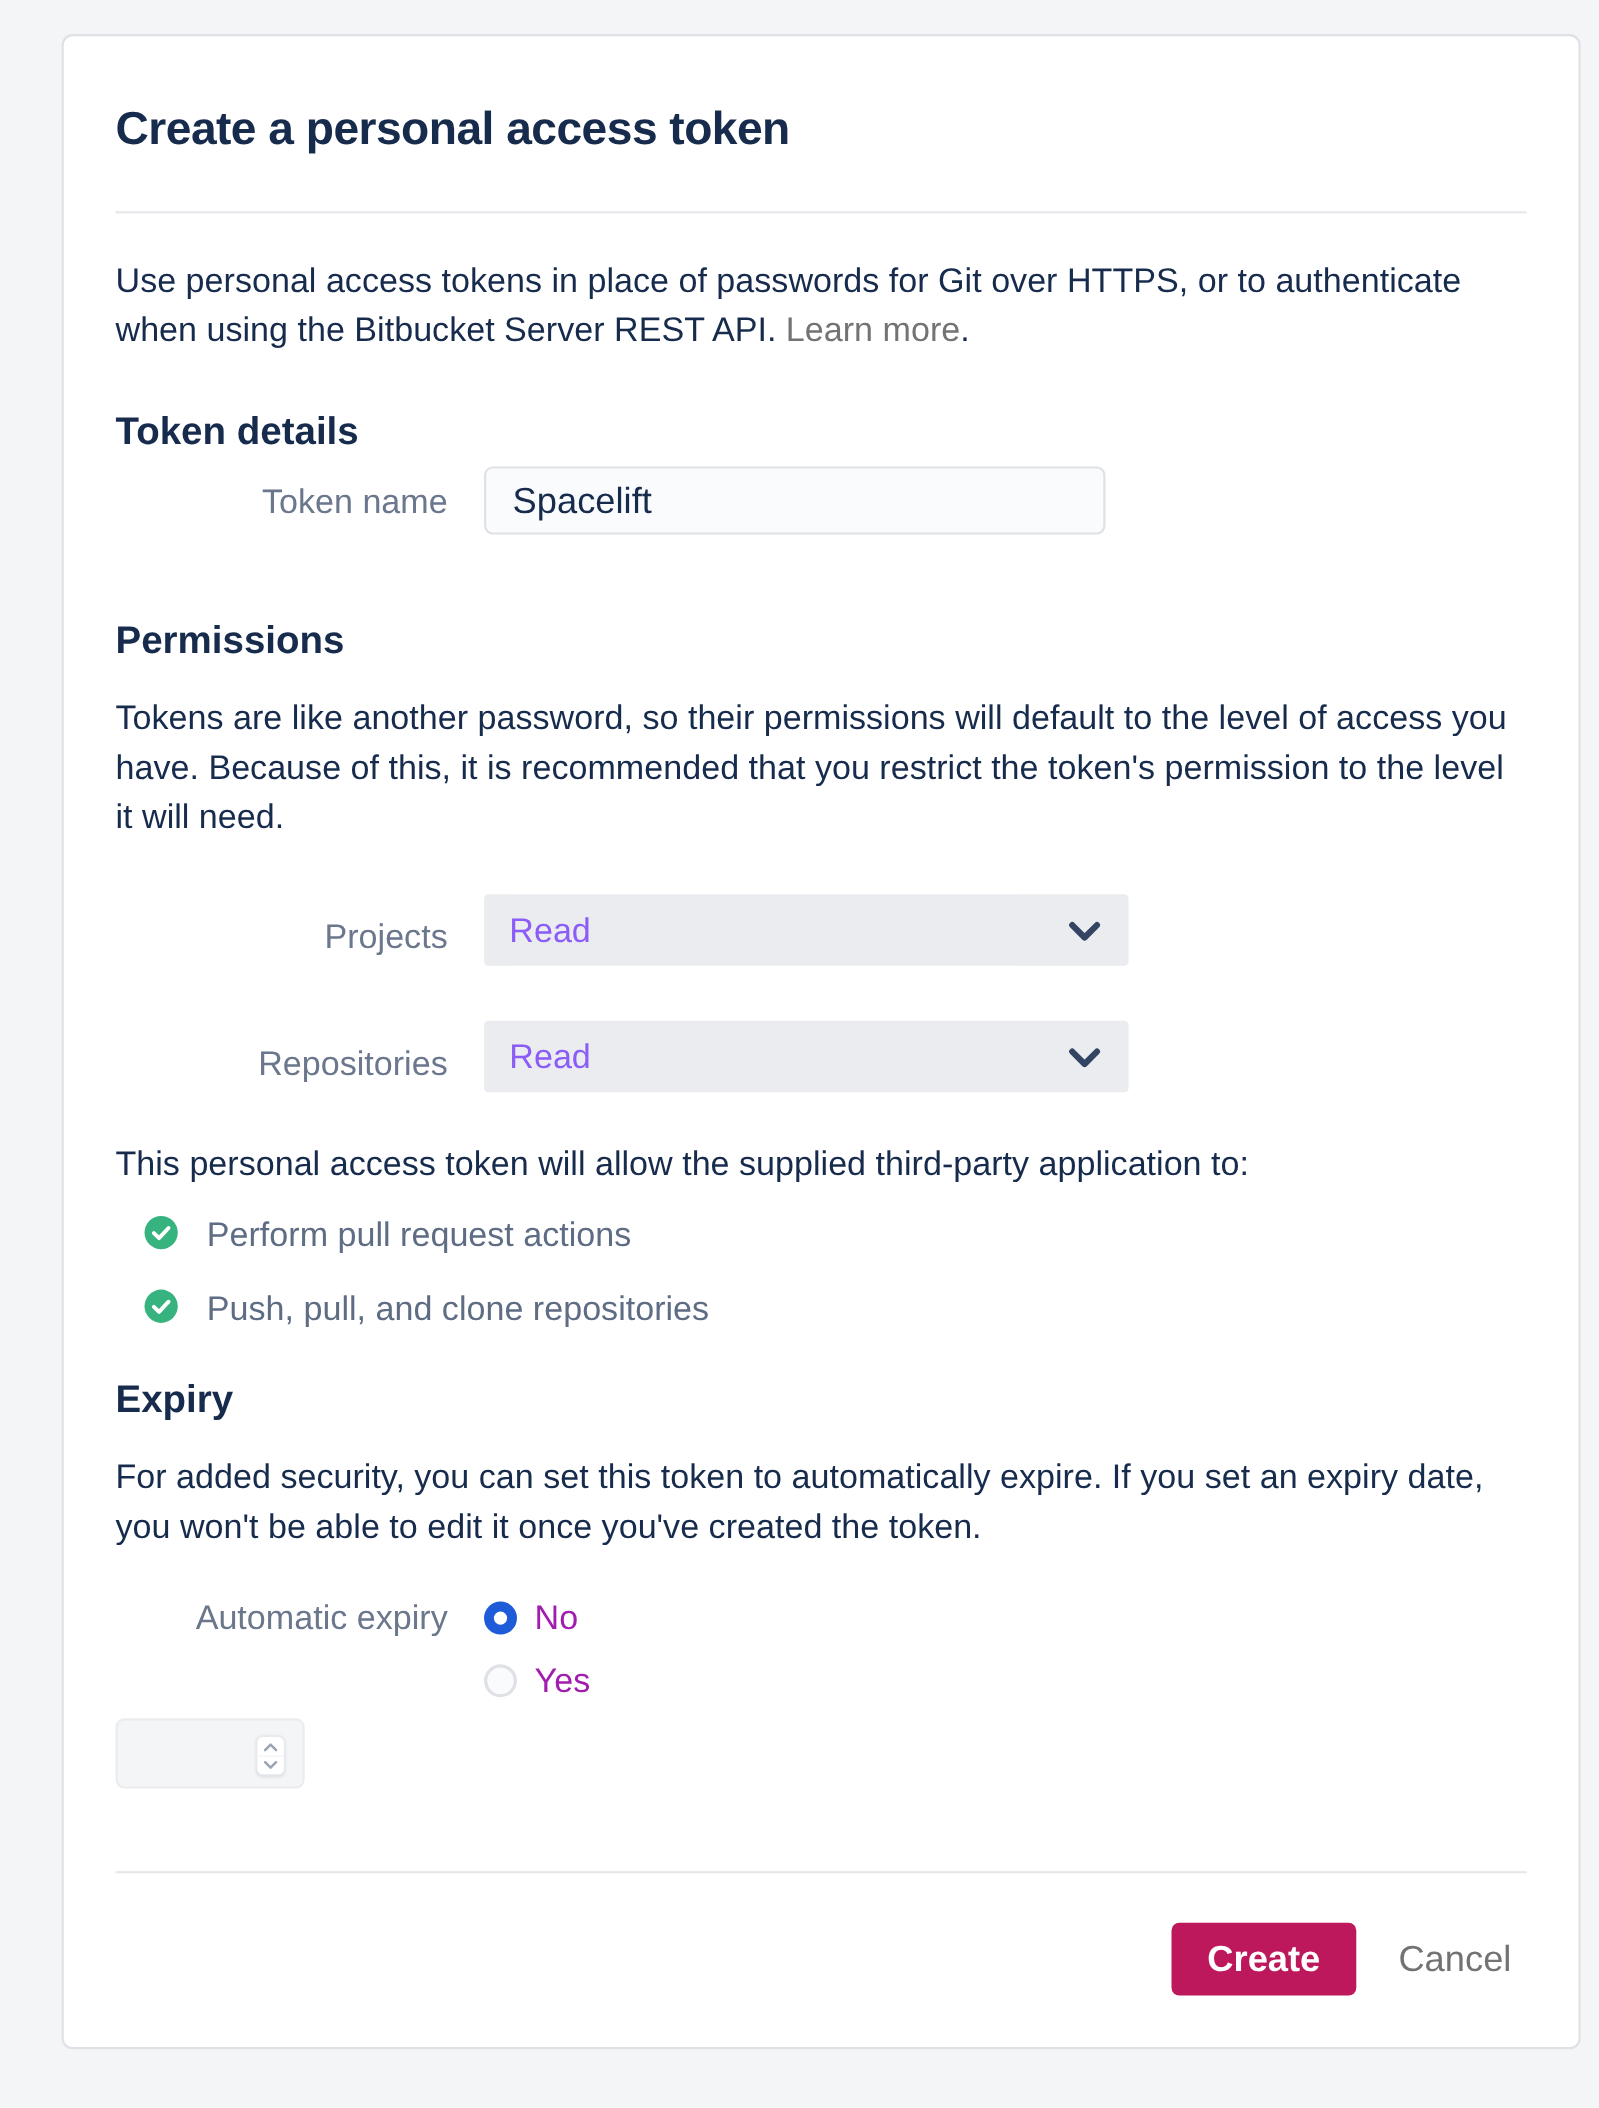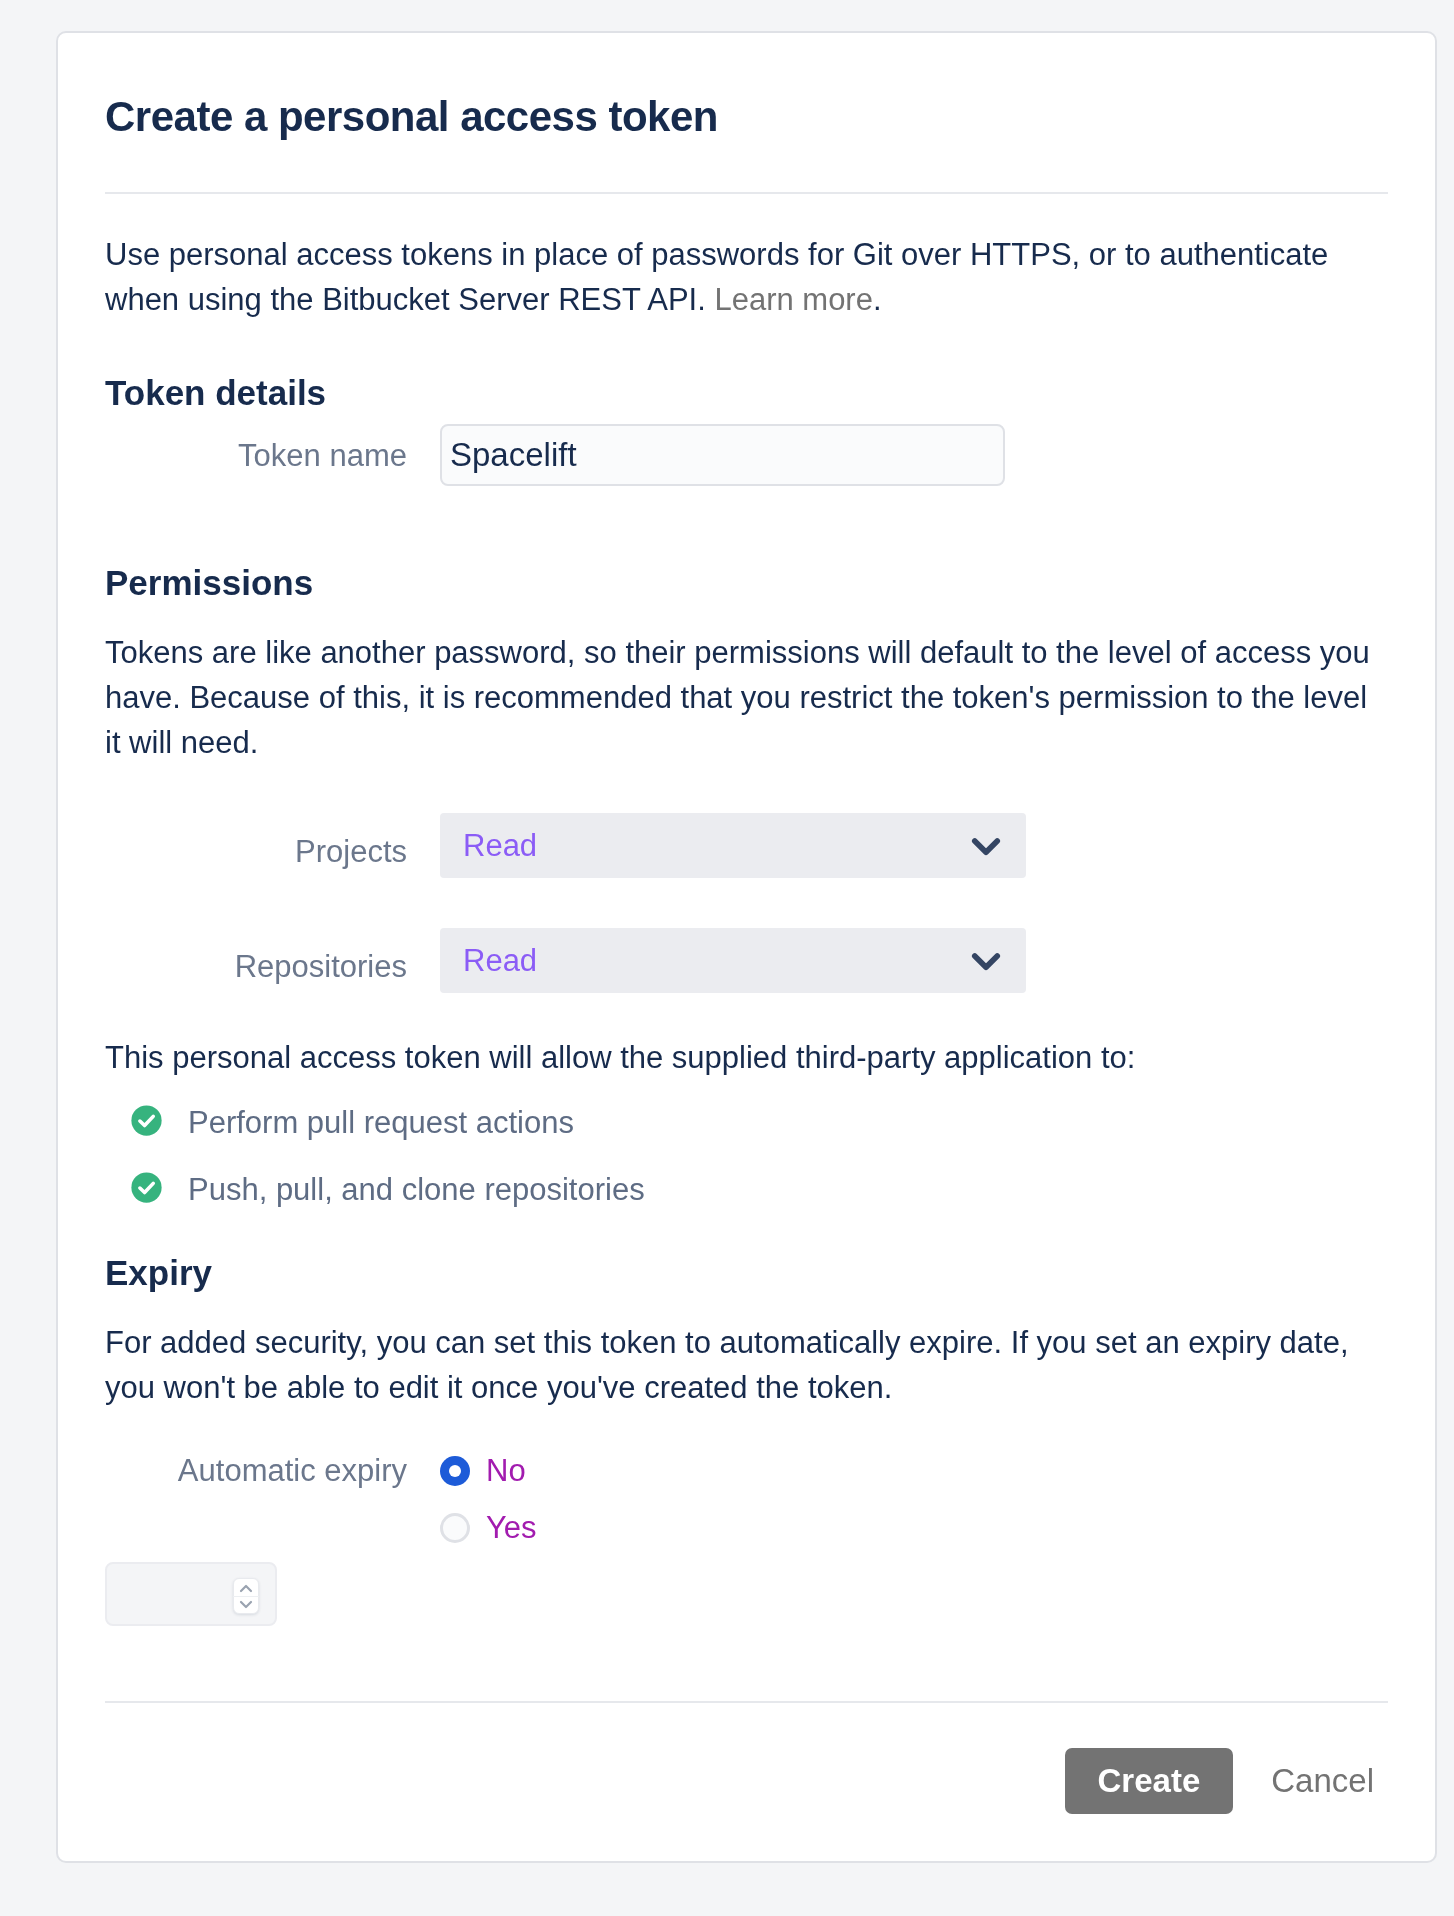--- a/index.html
+++ b/index.html
@@ -75,21 +75,21 @@
   .row-days { margin-top: 12px; align-items: center; }
 
   input.text-input {
     width: 565px; height: 62px;
     background: #fafbfc;
     border: 2px solid #dfe1e6;
     border-radius: 8px;
     font-family: "Liberation Sans", sans-serif;
     font-size: 33px;
     color: #172b4d;
-    padding: 0 8px;
+    padding: 0 24px;
     outline: none;
   }
   .select {
     position: relative;
     width: 586px; height: 65px;
     background: #ebecf0;
     border-radius: 4px;
     display: flex;
     align-items: center;
     padding: 0 23px;
@@ -159,21 +159,21 @@
   .footer {
     margin-top: 45px;
     display: flex;
     justify-content: flex-end;
     align-items: center;
     gap: 24px;
   }
   button.create-button {
     height: 66px;
     padding: 14px 33px;
-    background: #737373;
+    background: #be185d;
     color: #ffffff;
     border: none;
     border-radius: 7px;
     font-family: "Liberation Sans", sans-serif;
     font-size: 33px;
     font-weight: 700;
     cursor: pointer;
   }
   a.cancel-link {
     font-size: 33px;

